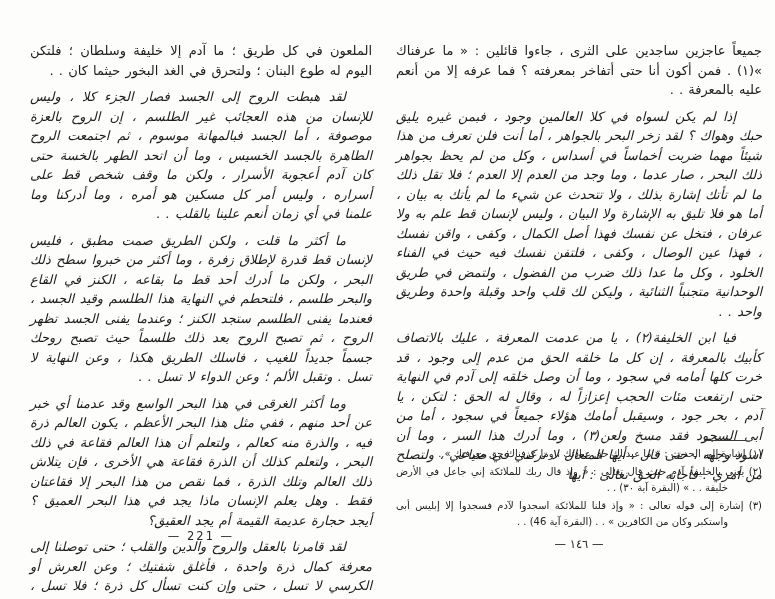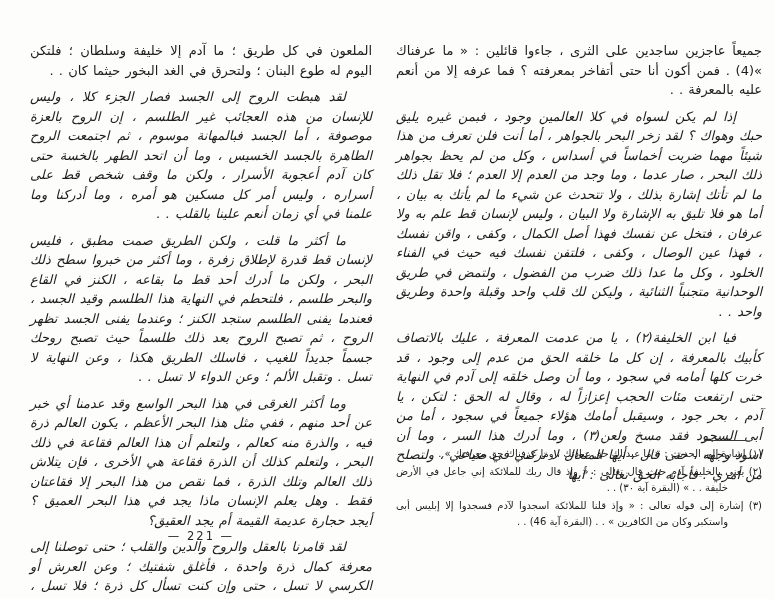--- a/index.html
+++ b/index.html
@@ -83,32 +83,33 @@
   .pageno-left  { top: 529px; }
   .pageno-right { top: 537px; }
 </style>
 </head>
 <body>
 
 <div class="spread">
 
   <div class="page page-right">
     <div class="body-text">
-        <p class="para flush">جميعاً عاجزين ساجدين على الثرى ، جاءوا قائلين : « ما عرفناك »(4) . فمن أكون أنا حتى أتفاخر بمعرفته ؟ فما عرفه إلا من أنعم عليه بالمعرفة . .</p>
+        <p class="para flush">جميعاً عاجزين ساجدين على الثرى ، جاءوا قائلين : « ما عرفناك »(١) . فمن أكون أنا حتى أتفاخر بمعرفته ؟ فما عرفه إلا من أنعم عليه بالمعرفة . .</p>
         <p class="para indent">إذا لم يكن لسواه في كلا العالمين وجود ، فبمن غيره يليق حبك وهواك ؟ لقد زخر البحر بالجواهر ، أما أنت فلن تعرف من هذا شيئاً مهما ضربت أخماساً في أسداس ، وكل من لم يحظ بجواهر ذلك البحر ، صار عدما ، وما وجد من العدم إلا العدم ؛ فلا تقل ذلك ما لم تأتك إشارة بذلك ، ولا تتحدث عن شيء ما لم يأتك به بيان ، أما هو فلا تليق به الإشارة ولا البيان ، وليس لإنسان قط علم به ولا عرفان ، فتخل عن نفسك فهذا أصل الكمال ، وكفى ، واقن نفسك ، فهذا عين الوصال ، وكفى ، فلتفن نفسك فيه حيث في الفناء الخلود ، وكل ما عدا ذلك ضرب من الفضول ، ولتمض في طريق الوحدانية متجنباً الثنائية ، وليكن لك قلب واحد وقبلة واحدة وطريق واحد . .</p>
         <p class="para indent">فيا ابن الخليفة(٢) ، يا من عدمت المعرفة ، عليك بالاتصاف كأبيك بالمعرفة ، إن كل ما خلقه الحق من عدم إلى وجود ، قد خرت كلها أمامه في سجود ، وما أن وصل خلقه إلى آدم في النهاية حتى ارتفعت مئات الحجب إعزازاً له ، وقال له الحق : لتكن ، يا آدم ، بحر جود ، وسيقبل أمامك هؤلاء جميعاً في سجود ، أما من أبى السجود فقد مسخ ولعن(٣) ، وما أدرك هذا السر ، وما أن اسود وجهه ، حتى قال ، أيها المتعال لا تركني في ضياعي ، ولتصلح من أمري . فأجابه الحق تعالى : أيها</p>
       </div>
     <div class="footnote-block">
       <div class="footnote-sep"></div>
       <div class="footnotes">
           <p class="footnote">(١) إشارة إلى الحديث : « ما عبدناك حق عبادتك ، وما عرفناك حق معرفتك » .</p>
           <p class="footnote">(٢) يعني بالخليفة آدم حيث قال تعالى : « وإذ قال ربك للملائكة إني جاعل في الأرض خليفة . . » (البقرة آية ٣٠) . .</p>
           <p class="footnote">(٣) إشارة إلى قوله تعالى : « وإذ قلنا للملائكة اسجدوا لآدم فسجدوا إلا إبليس أبى واستكبر وكان من الكافرين » . . (البقرة آية 46) . .</p>
         </div>
     </div>
+    <div class="pageno pageno-right">— ١٤٦ —</div>
   </div>
 
   <div class="page page-left">
     <div class="body-text">
         <p class="para flush">الملعون في كل طريق ؛ ما آدم إلا خليفة وسلطان ؛ فلتكن اليوم له طوع البنان ؛ ولتحرق في الغد البخور حيثما كان . .</p>
         <p class="para indent">لقد هبطت الروح إلى الجسد فصار الجزء كلا ، وليس للإنسان من هذه العجائب غير الطلسم ، إن الروح بالعزة موصوفة ، أما الجسد فبالمهانة موسوم ، ثم اجتمعت الروح الطاهرة بالجسد الخسيس ، وما أن اتحد الطهر بالخسة حتى كان آدم أعجوبة الأسرار ، ولكن ما وقف شخص قط على أسراره ، وليس أمر كل مسكين هو أمره ، وما أدركنا وما علمنا في أي زمان أنعم علينا بالقلب . .</p>
         <p class="para indent">ما أكثر ما قلت ، ولكن الطريق صمت مطبق ، فليس لإنسان قط قدرة لإطلاق زفرة ، وما أكثر من خبروا سطح ذلك البحر ، ولكن ما أدرك أحد قط ما بقاعه ، الكنز في القاع والبحر طلسم ، فلتحطم في النهاية هذا الطلسم وقيد الجسد ، فعندما يفنى الطلسم ستجد الكنز ؛ وعندما يفنى الجسد تظهر الروح ، ثم تصبح الروح بعد ذلك طلسماً حيث تصبح روحك جسماً جديداً للغيب ، فاسلك الطريق هكذا ، وعن النهاية لا تسل . وتقبل الألم ؛ وعن الدواء لا تسل . .</p>
         <p class="para indent">وما أكثر الغرقى في هذا البحر الواسع وقد عدمنا أي خبر عن أحد منهم ، ففي مثل هذا البحر الأعظم ، يكون العالم ذرة فيه ، والذرة منه كعالم ، ولتعلم أن هذا العالم فقاعة في ذلك البحر ، ولتعلم كذلك أن الذرة فقاعة هي الأخرى ، فإن يتلاش ذلك العالم وتلك الذرة ، فما نقص من هذا البحر إلا فقاعتان فقط . وهل يعلم الإنسان ماذا يجد في هذا البحر العميق ؟ أيجد حجارة عديمة القيمة أم يجد العقيق؟</p>
         <p class="para indent">لقد قامرنا بالعقل والروح والدين والقلب ؛ حتى توصلنا إلى معرفة كمال ذرة واحدة ، فأغلق شفتيك ؛ وعن العرش أو الكرسي لا تسل ، حتى وإن كنت تسأل كل ذرة ؛ فلا تسل ، فإذا كان في كشف سر شعرة واحدة</p>
       </div>

